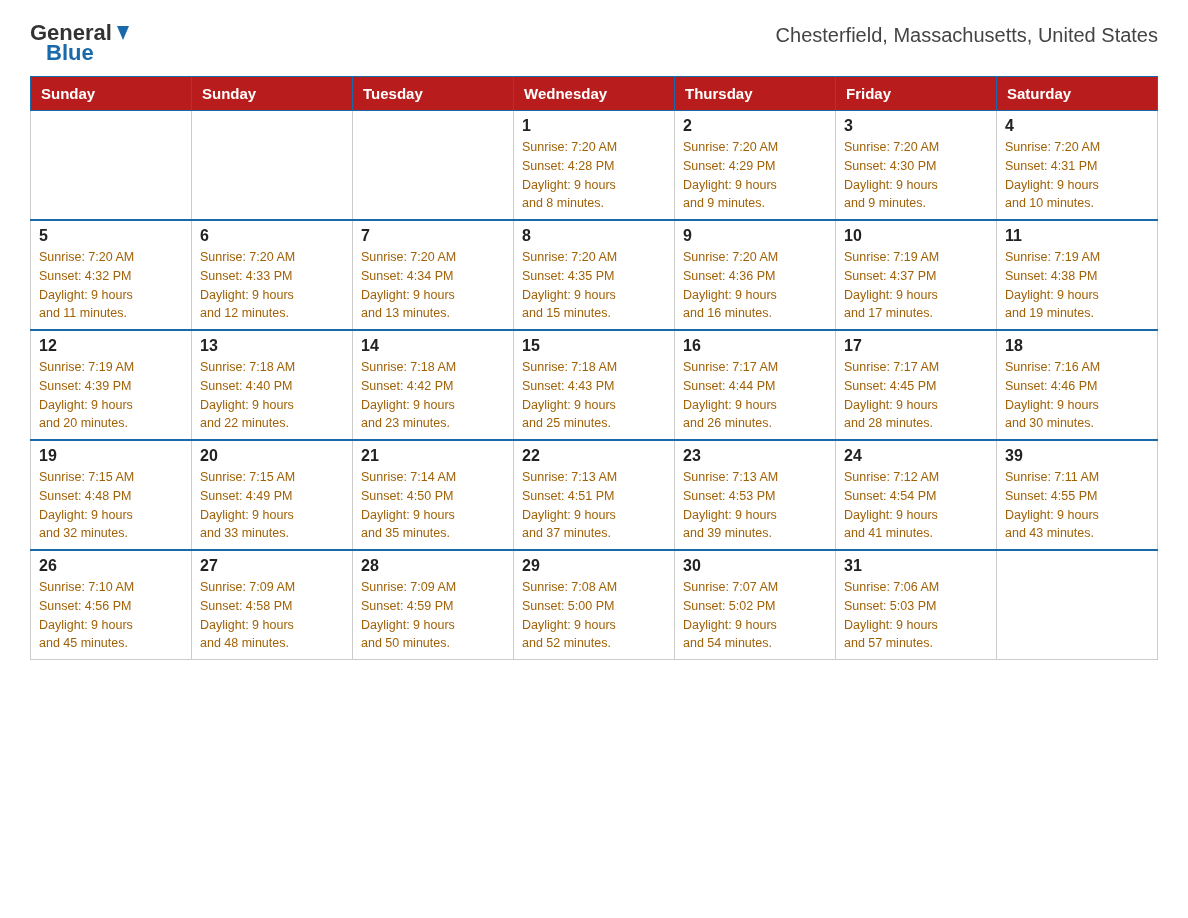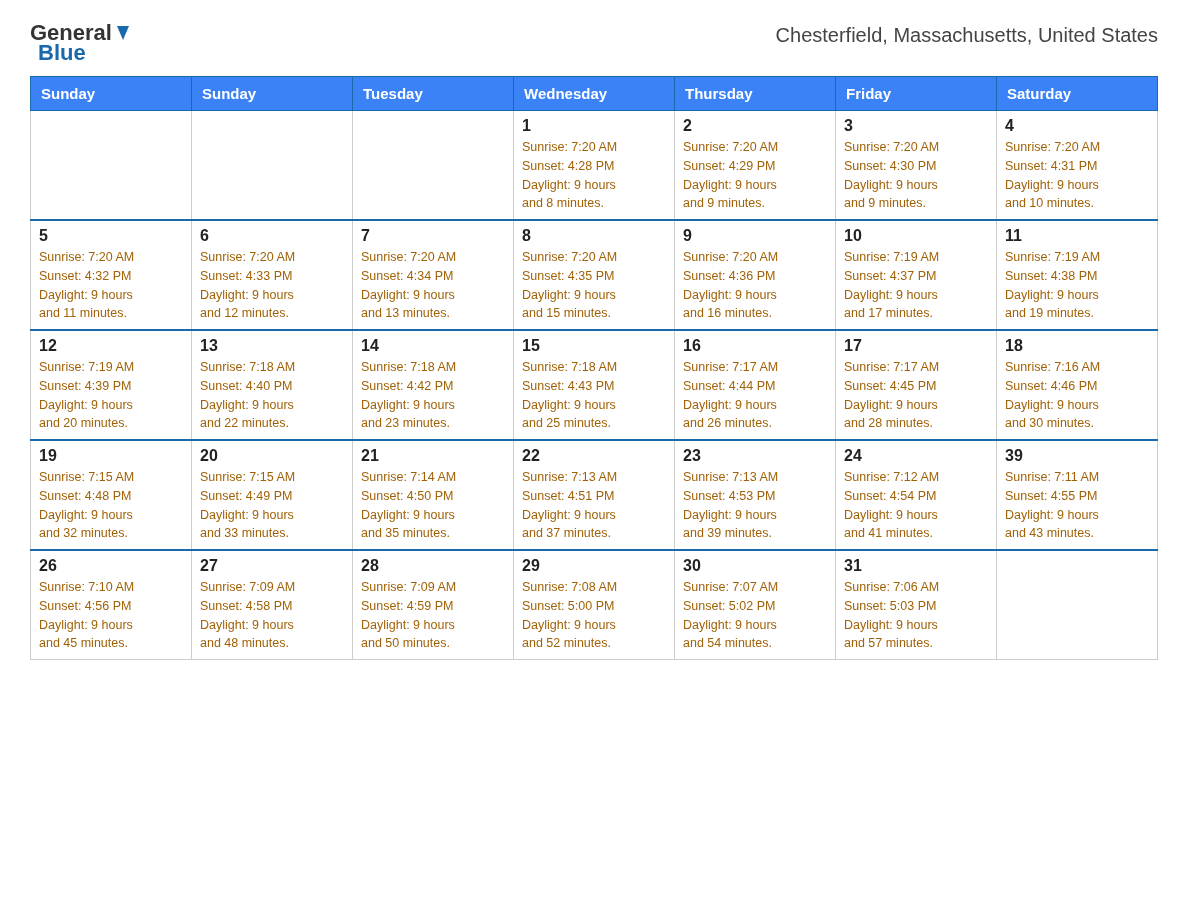--- a/index.html
+++ b/index.html
@@ -49,21 +49,21 @@
       color: #444;
       margin-top: 4px;
       margin-left: 24px;
     }
     .calendar-table {
       width: 100%;
       border-collapse: collapse;
       margin-top: 10px;
     }
     .calendar-table thead tr th {
-      background-color: #3b82f6;
+      background-color: #b91c1c;
       color: #fff;
       font-size: 15px;
       font-weight: bold;
       padding: 8px 10px;
       text-align: left;
       border: 1px solid #1a6aab;
     }
     .calendar-table tbody tr td {
       border: 1px solid #ccc;
       vertical-align: top;
@@ -95,21 +95,21 @@
 <body>
 
 <div class="header">
   <div class="logo-wrapper">
     <div class="logo-top">
       <span class="logo-general">General</span>
       <svg width="22" height="22" viewBox="0 0 22 22" style="margin-left:0px;margin-top:0px">
         <polygon points="5,4 17,4 11,18" fill="#1a6aab"></polygon>
       </svg>
     </div>
-    <span class="logo-blue" style="margin-top:-6px;margin-left:8px;font-size:22px;font-weight:bold;color:#1a6aab;">Blue</span>
+    <span class="logo-blue" style="margin-top:-6px;margin-left:16px;font-size:22px;font-weight:bold;color:#1a6aab;">Blue</span>
   </div>
   <div class="title-block">
     <div class="location-subtitle">Chesterfield, Massachusetts, United States</div>
   </div>
 </div>
 
 <table class="calendar-table">
   <thead>
     <tr>
     <th>Sunday</th>

